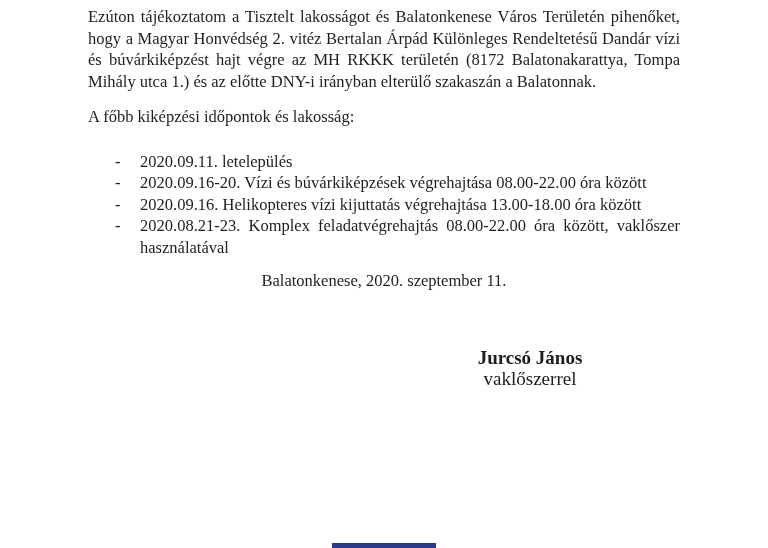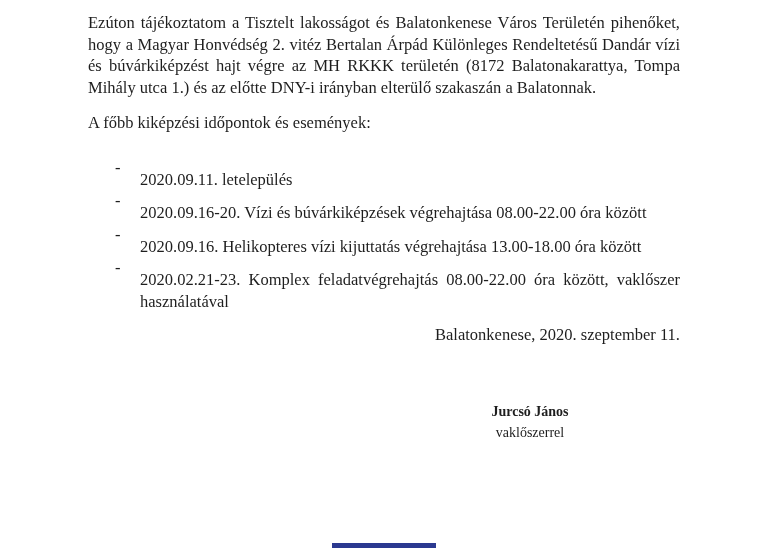--- a/index.html
+++ b/index.html
@@ -10,21 +10,21 @@
   body {
     width: 768px;
     height: 548px;
     position: relative;
     overflow: hidden;
     font-family: "Liberation Serif", "DejaVu Serif", serif;
     color: #1e1e1e;
   }
   .page {
     position: absolute;
-    top: 12px;
+    top: 6px;
     left: 88px;
     width: 592px;
   }
   .para {
     font-size: 16.5px;
     line-height: 21.5px;
     text-align: justify;
     margin: 0;
   }
   .section-heading {
@@ -42,37 +42,36 @@
     font-size: 16.5px;
     line-height: 21.5px;
   }
   .dash {
     width: 25px;
     flex: 0 0 25px;
   }
   .item-text {
     flex: 1 1 auto;
     text-align: justify;
-    margin-top: 12px;
   }
   .para-2 {
     margin-top: 12px;
   }
   .dateline {
     font-size: 16.5px;
     line-height: 21.5px;
     margin: 12px 0 0 0;
-    text-align: right;
+    text-align: center;
   }
   .signature-block {
     margin-top: 55px;
     margin-left: 352px;
     width: 180px;
     text-align: center;
-    font-size: 14px;
+    font-size: 19px;
     line-height: 21px;
   }
   .signature-name {
     font-weight: bold;
   }
   .bottom-bar {
     position: absolute;
     left: 332px;
     top: 543px;
     width: 104px;
@@ -80,38 +79,38 @@
     background: #2b3990;
   }
 </style>
 </head>
 <body style="background: rgb(255, 255, 255); color: rgb(30, 30, 30);">
 
 <div class="page">
 
   <p class="para">Ezúton tájékoztatom a Tisztelt lakosságot és Balatonkenese Város Területén pihenőket, hogy a Magyar Honvédség 2. vitéz Bertalan Árpád Különleges Rendeltetésű Dandár vízi és búvárkiképzést hajt végre az MH RKKK területén (8172 Balatonakarattya, Tompa Mihály utca 1.) és az előtte DNY-i irányban elterülő szakaszán a Balatonnak.</p>
 
-  <p class="section-heading">A főbb kiképzési időpontok és események:</p>
+  <p class="section-heading">A főbb kiképzési időpontok és lakosság:</p>
 
   <div class="schedule">
     <div class="schedule-item">
       <span class="dash">-</span>
       <span class="item-text">2020.09.11. letelepülés</span>
     </div>
     <div class="schedule-item">
       <span class="dash">-</span>
       <span class="item-text">2020.09.16-20. Vízi és búvárkiképzések végrehajtása 08.00-22.00 óra között</span>
     </div>
     <div class="schedule-item">
       <span class="dash">-</span>
       <span class="item-text">2020.09.16. Helikopteres vízi kijuttatás végrehajtása 13.00-18.00 óra között</span>
     </div>
     <div class="schedule-item">
       <span class="dash">-</span>
-      <span class="item-text">2020.02.21-23. Komplex feladatvégrehajtás 08.00-22.00 óra között, vaklőszer használatával</span>
+      <span class="item-text">2020.08.21-23. Komplex feladatvégrehajtás 08.00-22.00 óra között, vaklőszer használatával</span>
     </div>
   </div>
 
 
   <p class="dateline">Balatonkenese, 2020. szeptember 11.</p>
 
   <div class="signature-block">
     <div class="signature-name">Jurcsó János</div>
     <div class="signature-title">vaklőszerrel</div>
   </div>

